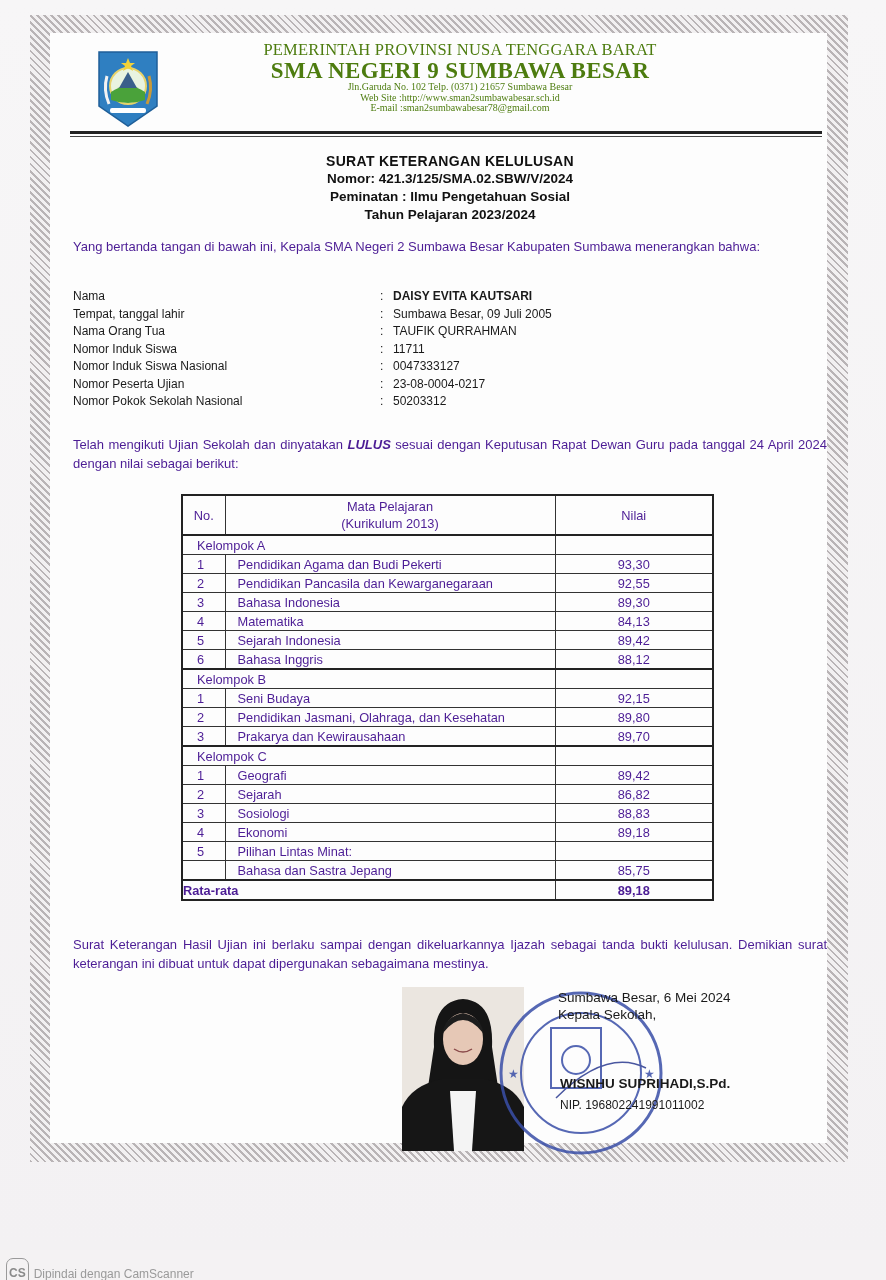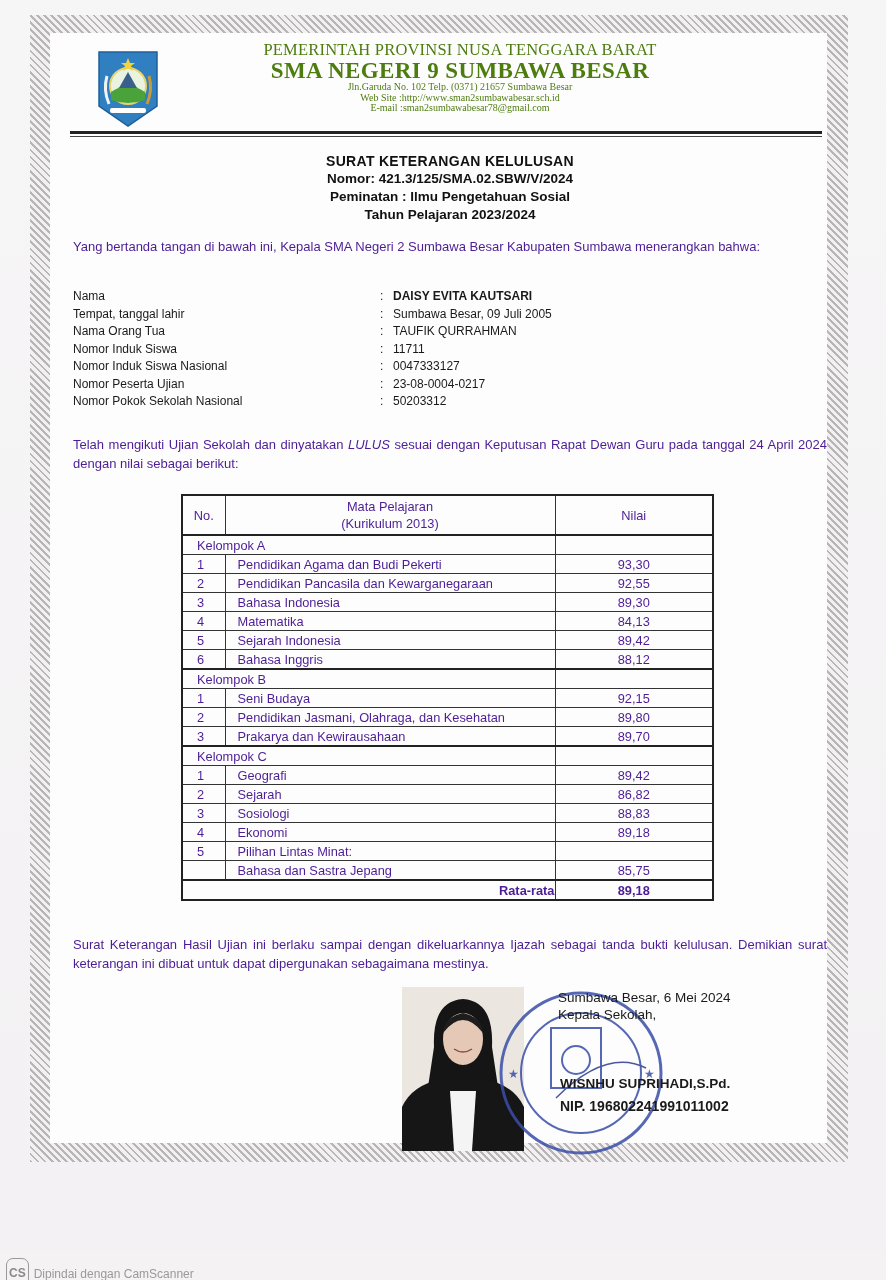--- a/index.html
+++ b/index.html
@@ -32,21 +32,21 @@
   .hr-thin { position:absolute; left:70px; top:136px; width:752px; height:1px; background:#444; }
 
   .title-block { position:absolute; left:240px; top:152px; width:420px; text-align:center;
     font-weight:bold; font-size:13.5px; line-height:18px; color:#111; }
   .title-main { font-size:14px; letter-spacing:0.3px; }
 
   .para { position:absolute; left:73px; width:754px; font-size:13px; line-height:19px; text-align:justify; color:#4c1d95; }
   .p-intro { top:237px; }
   .p-result { top:435px; }
   .p-closing { top:935px; }
-  .lulus { font-weight:normal; font-style:italic; }
+  .lulus { font-weight:bold; font-style:italic; }
 
   .identity { position:absolute; left:73px; top:288px; width:560px; font-size:12px; line-height:17.5px; }
   .id-row { display:flex; }
   .id-label { width:307px; }
   .id-colon { width:13px; }
   .id-value { flex:1; }
   .id-value.bold { font-weight:bold; }
 
   table.grades { position:absolute; left:181px; top:494px; width:533px; border-collapse:collapse;
     font-size:12.8px; color:#4c1d95; }
@@ -62,21 +62,21 @@
   td.group { padding-left:14px !important; border-right:1px solid #333; }
   tr.group-row td { border-top:2px solid #222; }
   tr.sub td { border-top:1px dashed #888; }
   tr.avg td { font-weight:bold; border-top:2px solid #222; border-bottom:2px solid #222; }
   table.grades { border:2px solid #222; }
   th.hdr-subj { line-height:17px; }
 
   .photo { position:absolute; left:402px; top:987px; width:122px; height:164px; background:#e9e4df; overflow:hidden; }
   .sign-block { position:absolute; left:558px; top:989px; width:240px; font-size:13.5px; line-height:17px; }
   .sign-name { position:absolute; left:560px; top:1076px; font-weight:bold; font-size:13.5px; }
-  .sign-nip { position:absolute; left:560px; top:1098px; font-weight:bold; font-size:14px; }
+  .sign-nip { position:absolute; left:560px; top:1098px; font-weight:normal; font-size:12px; }
   .stamp { position:absolute; left:496px; top:988px; width:170px; height:170px; opacity:0.85; }
 
   .footer { position:absolute; left:6px; top:1258px; display:flex; align-items:center; gap:5px;
     font-size:12px; color:#9a9a9a; }
   .cs-badge { display:inline-block; border:1.5px solid #9a9a9a; border-radius:7px; font-size:12px; font-weight:bold;
     padding:8px 2px; line-height:13px; color:#8a8a8a; }
 </style>
 </head>
 <body>
 
@@ -255,21 +255,21 @@
         <td class="subj">Pilihan Lintas Minat:</td>
         <td class="val"></td>
       </tr>
     <tr class="sub">
         <td class="no"></td>
         <td class="subj">Bahasa dan Sastra Jepang</td>
         <td class="val">85,75</td>
       </tr>
 
     <tr class="avg">
-      <td colspan="2" style="text-align:right">Rata-rata</td>
+      <td colspan="2" style="text-align:left">Rata-rata</td>
       <td class="val">89,18</td>
     </tr>
   </tbody>
 </table>
 
 <div class="para p-closing">Surat Keterangan Hasil Ujian ini berlaku sampai dengan dikeluarkannya Ijazah sebagai tanda bukti kelulusan. Demikian surat keterangan ini dibuat untuk dapat  dipergunakan sebagaimana mestinya.</div>
 
 <div class="photo">
   <svg width="122" height="164" viewBox="0 0 122 164">
     <rect width="122" height="164" fill="#ebe6e0"></rect>

